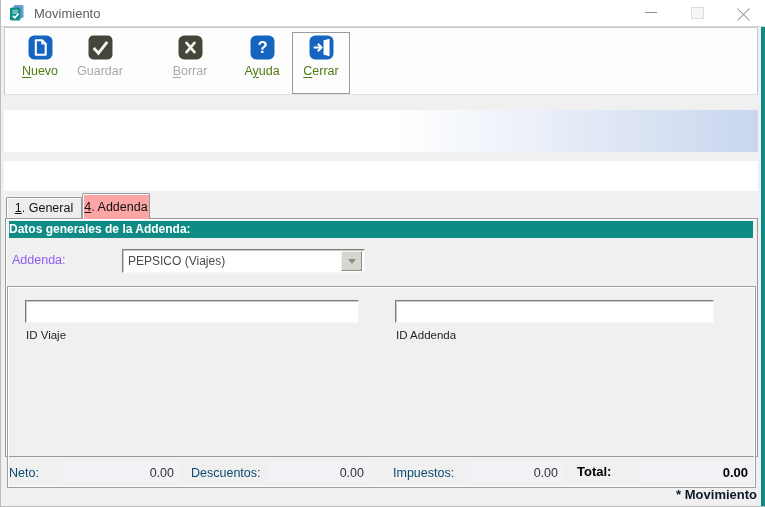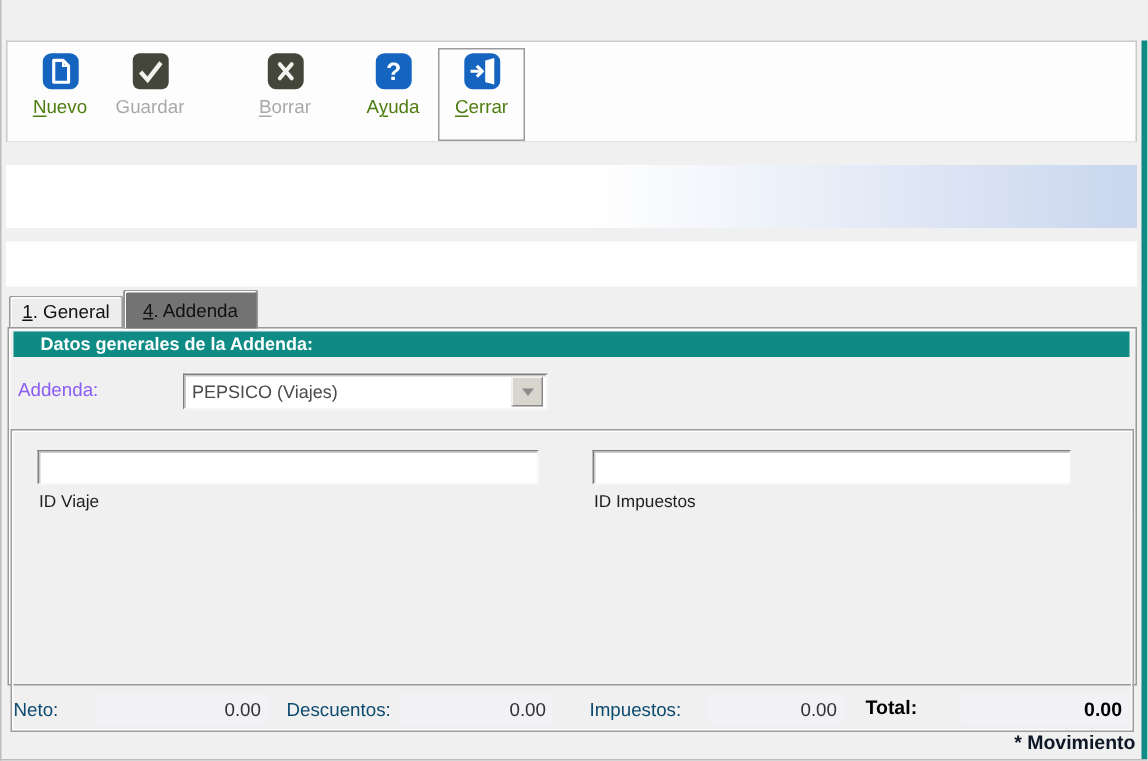--- a/index.html
+++ b/index.html
@@ -41,27 +41,27 @@
   .band{position:absolute;left:3px;width:754px;}
   .band-gradient{top:110px;height:42px;
     background:linear-gradient(90deg,#ffffff 0%,#ffffff 52%,#e2e9f6 78%,var(--gradient-blue,#c9d6ee) 100%);}
   .band-white{top:161px;height:30px;background:#ffffff;}
   
   .tab{position:absolute;box-sizing:border-box;font-size:12.5px;color:#111;
     display:flex;align-items:center;justify-content:center;cursor:pointer;
     border:1px solid #9a9a9a;border-bottom:none;border-radius:2px 2px 0 0;
     box-shadow:inset 1px 1px 0 #ffffff;}
   .tab-inactive{left:5px;top:197px;width:76px;height:21px;background:#ededed;}
-  .tab-active{left:81px;top:193px;width:90px;height:26px;background:#737373;z-index:3;}
+  .tab-active{left:81px;top:193px;width:68px;height:26px;background:#fca5a5;z-index:3;}
   
   .tabpage{position:absolute;left:4px;top:218px;width:753px;height:239px;background:#f0f0f0;
     border:1px solid #9a9a9a;box-shadow:inset 1px 1px 0 #ffffff;box-sizing:border-box;z-index:1;}
   .section-header{position:absolute;left:3px;top:2px;width:744px;height:17px;
     background:var(--teal-header,#0d8b84);color:#ffffff;font-size:12px;font-weight:bold;
-    line-height:17px;padding-left:18px;box-sizing:border-box;}
+    line-height:17px;padding-left:0;box-sizing:border-box;}
   .addenda-label{position:absolute;left:6px;top:34px;font-size:12.5px;color:#8b5cf6;}
   .combo{position:absolute;left:116px;top:30px;width:243px;height:24px;background:#ffffff;
     border:1px solid;border-color:#7e7e7e #f6f6f6 #f6f6f6 #7e7e7e;
     box-shadow:inset 1px 1px 0 #c9c9c9;box-sizing:border-box;display:flex;align-items:center;}
   .combo-text{flex:1;font-size:12px;color:#4a4a4a;padding-left:5px;white-space:nowrap;overflow:hidden;}
   .combo-btn{width:19px;height:18px;margin-right:2px;background:#d8d5ce;
     border:1px solid;border-color:#f4f2ee #8a8a8a #8a8a8a #f4f2ee;
     display:flex;align-items:center;justify-content:center;}
   .combo-tri{width:0;height:0;border-left:4px solid transparent;border-right:4px solid transparent;
     border-top:5px solid #8c8c8c;}
@@ -78,20 +78,42 @@
   .flabel.bold,.fvalue.bold{font-weight:bold;color:#000;font-size:13px;}
   .required-note{position:absolute;right:8px;top:487px;font-size:13px;font-weight:bold;color:#0d1726;}
   
   .teal-strip{position:absolute;right:0;top:27px;width:4px;height:480px;background:var(--teal-header,#0d8b84);}
 </style>
 </head>
 <body>
 
 <div class="window">
 
+  <div class="titlebar">
+    <span class="app-icon">
+      <svg viewBox="0 0 18 18">
+        <rect x="5.5" y="1" width="10" height="13" rx="1.5" fill="#6b9bd2"></rect>
+        <rect x="2" y="3.5" width="10.5" height="13" rx="1.5" fill="#0f9188"></rect>
+        <path d="M4.5 6.8h5.5M4.5 9h5.5" stroke="#d9f2ef" stroke-width="1"></path>
+        <path d="M4.8 11.8l2 2 3.8-4.2" stroke="#ffffff" stroke-width="1.6" fill="none"></path>
+      </svg>
+    </span>
+    <span class="title-text">Movimiento</span>
+    <div class="win-controls">
+      <div class="winbtn">
+        <span class="glyph-min"></span>
+      </div>
+      <div class="winbtn">
+        <span class="glyph-max"></span>
+      </div>
+      <div class="winbtn">
+        <span class="glyph-close"></span>
+      </div>
+    </div>
+  </div>
 
   <div class="toolbar">
     <div class="tbtn" style="left:6px;">
       <span class="ticon">
         <svg viewBox="0 0 24 24">
           <rect x="0.5" y="0.5" width="23" height="23" rx="5.5" fill="#1565c0"></rect>
           <path d="M7.5 5h6l3.5 3.5V19h-9.5z" fill="none" stroke="#fff" stroke-width="2" stroke-linejoin="round"></path>
           <path d="M13.5 5v3.5H17" fill="none" stroke="#fff" stroke-width="1.4"></path>
         </svg>
       </span>
@@ -154,21 +176,21 @@
     <div class="combo">
       <span class="combo-text">PEPSICO (Viajes)</span>
       <span class="combo-btn">
           <span class="combo-tri"></span>
         </span>
     </div>
     <div class="groupbox">
       <input type="text" class="field-input" style="left: 17px; top: 13px; width: 334px;" value="">
       <span class="field-label" style="left:18px;top:42px;">ID Viaje</span>
       <input type="text" class="field-input" style="left: 387px; top: 13px; width: 319px;" value="">
-      <span class="field-label" style="left:388px;top:42px;">ID Impuestos</span>
+      <span class="field-label" style="left:388px;top:42px;">ID Addenda</span>
     </div>
   </div>
 
   <span class="flabel" style="left:8px;">Neto:</span>
   <div class="fvalue" style="left:62px;width:116px;">0.00</div>
   <span class="flabel" style="left:190px;">Descuentos:</span>
   <div class="fvalue" style="left:266px;width:102px;">0.00</div>
   <span class="flabel" style="left:392px;">Impuestos:</span>
   <div class="fvalue" style="left:470px;width:92px;">0.00</div>
   <span class="flabel bold" style="left:576px;top:464px;">Total:</span>

